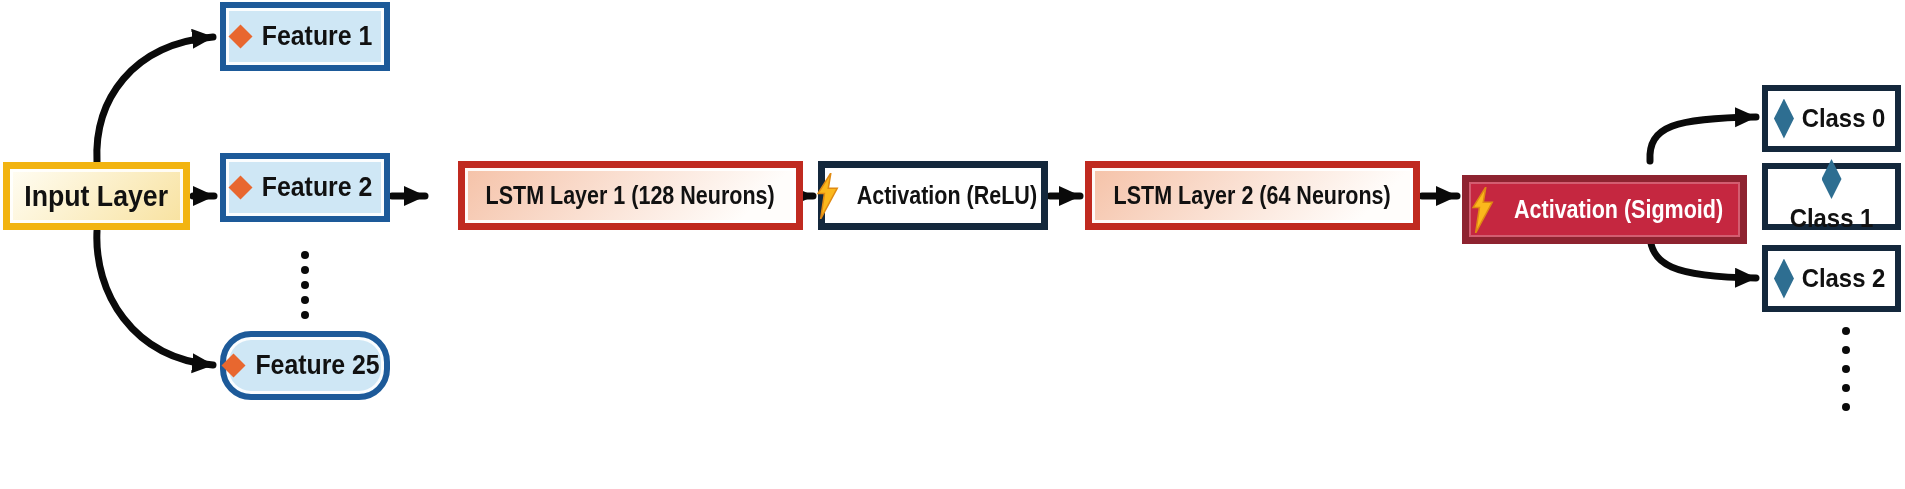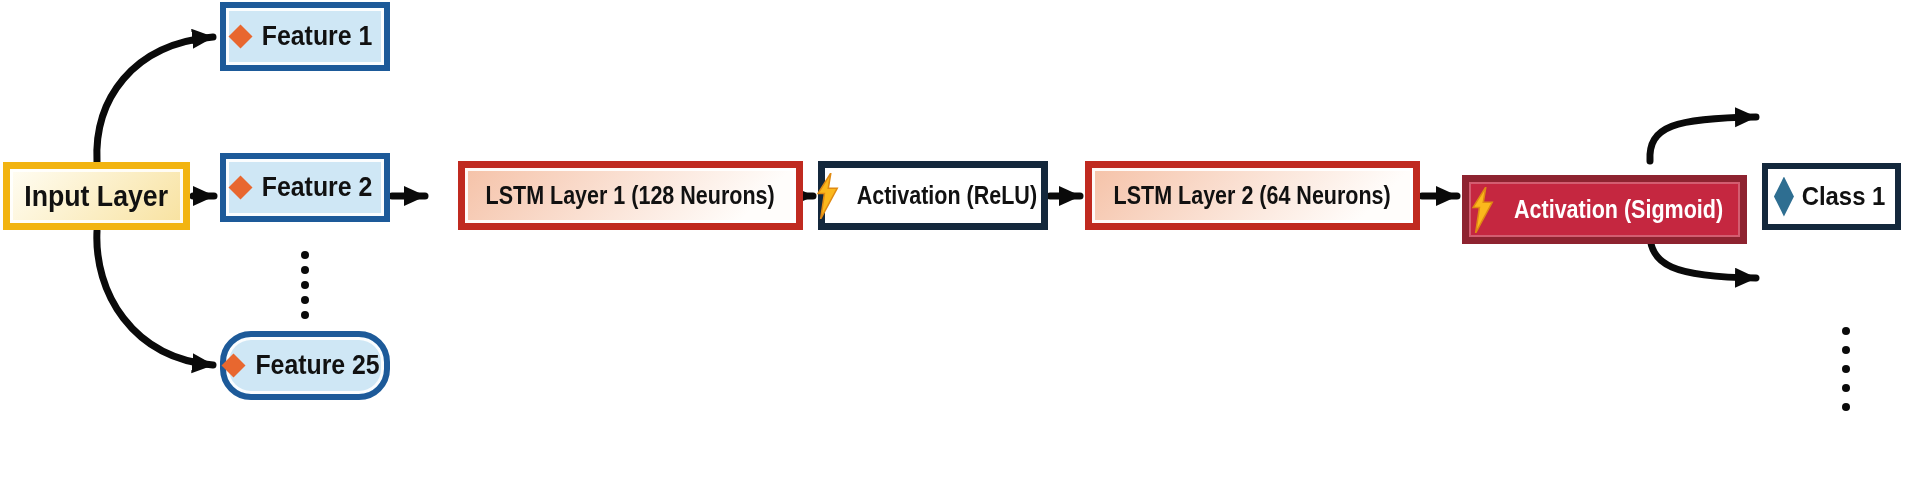--- a/index.html
+++ b/index.html
@@ -62,21 +62,21 @@
   .output-label{
     position:absolute;left:1497px;top:80px;width:140px;text-align:center;
     font-size:33px;font-weight:bold;
   }
   
   .class-box{
     left:1762px;width:139px;height:67px;
     border:6px solid var(--c-navy_border);
     background:#fff;font-size:26px;gap:4px;
   }
-  .c0{top:85px;} .c1{top:163px;} .c2{top:245px;} .c6{top:415px;}
+  .c0{top:85px;} .c1{top:163px;flex-direction:column;} .c2{top:245px;} .c6{top:415px;}
   .diamond-tall{
     width:20px;height:40px;flex:none;
     background:var(--c-steel_diamond);
     clip-path:polygon(50% 0,100% 50%,50% 100%,0 50%);
   }
   
   .dotcol{position:absolute;display:flex;flex-direction:column;align-items:center;}
   .dotcol.left{left:301px;top:251px;gap:7px;}
   .dotcol.right{left:1842px;top:327px;gap:11px;}
   .dot{width:8px;height:8px;border-radius:50%;background:#0a0a0a;}
@@ -146,23 +146,31 @@
   </div>
 
   <div class="box sigmoid-box">
     <svg class="bolt" width="26" height="46" viewBox="0 0 20 36">
       <polygon points="13,0 3,16 8,16 5,36 18,12 11,12"></polygon>
     </svg>
     <span class="lbl-tight">Activation (Sigmoid)</span>
   </div>
 
 
+  <div class="box class-box c0">
+    <span class="diamond-tall"></span>
+    <span class="lbl">Class 0</span>
+  </div>
   <div class="box class-box c1">
     <span class="diamond-tall"></span>
     <span class="lbl">Class 1</span>
+  </div>
+  <div class="box class-box c2">
+    <span class="diamond-tall"></span>
+    <span class="lbl">Class 2</span>
   </div>
   <div class="dotcol right">
     <span class="dot"></span>
       <span class="dot"></span>
       <span class="dot"></span>
       <span class="dot"></span>
       <span class="dot"></span>
   </div>
 
 </div>

